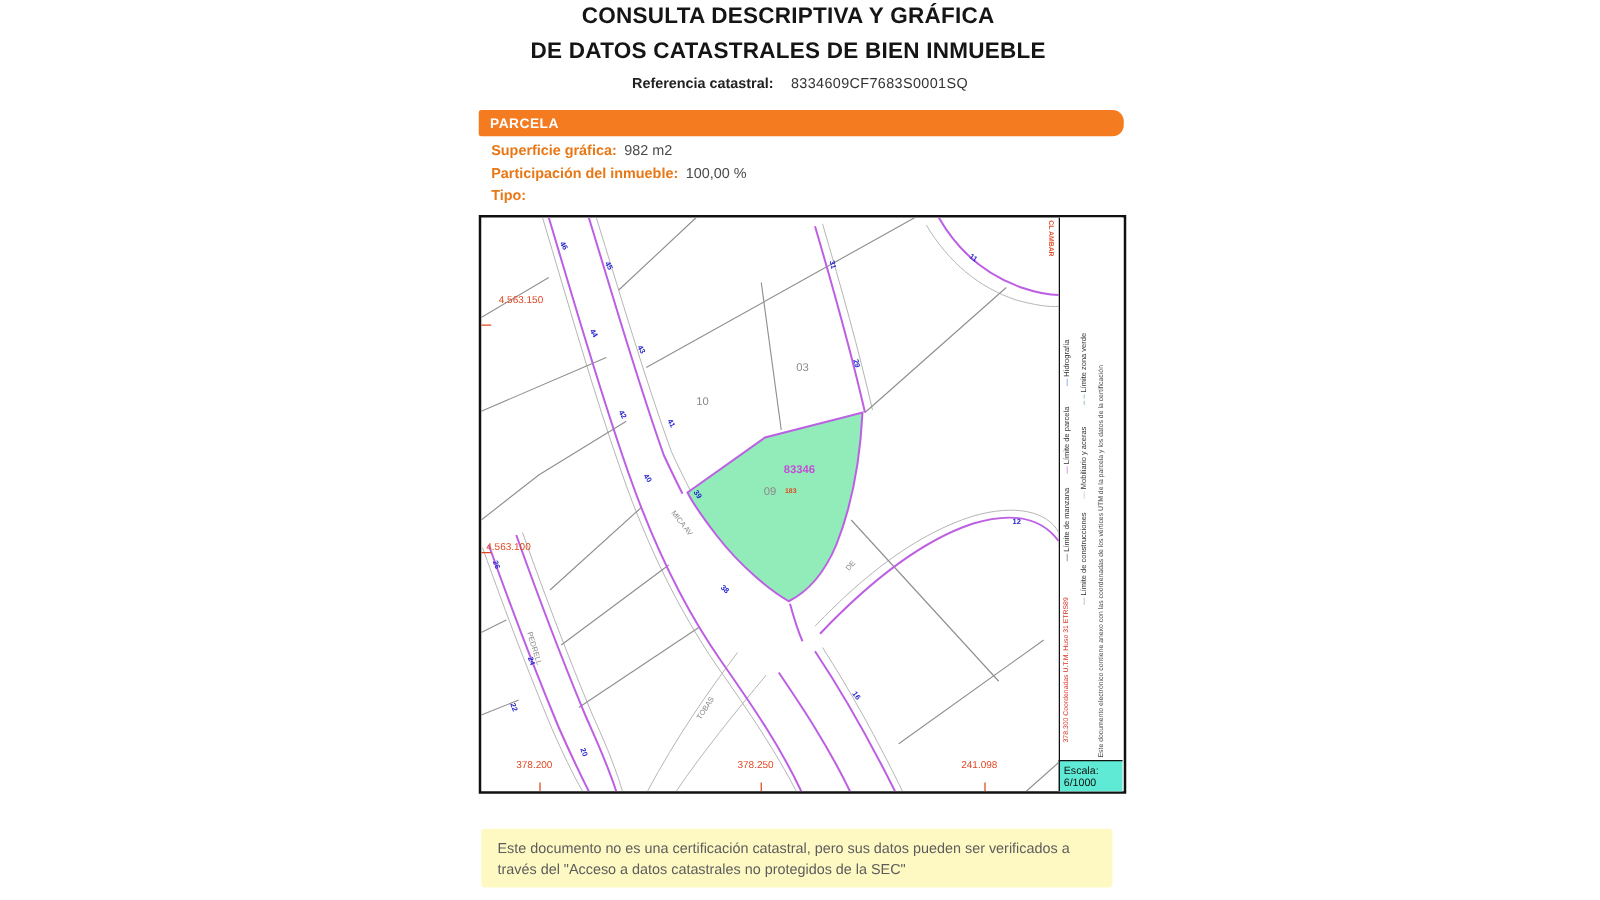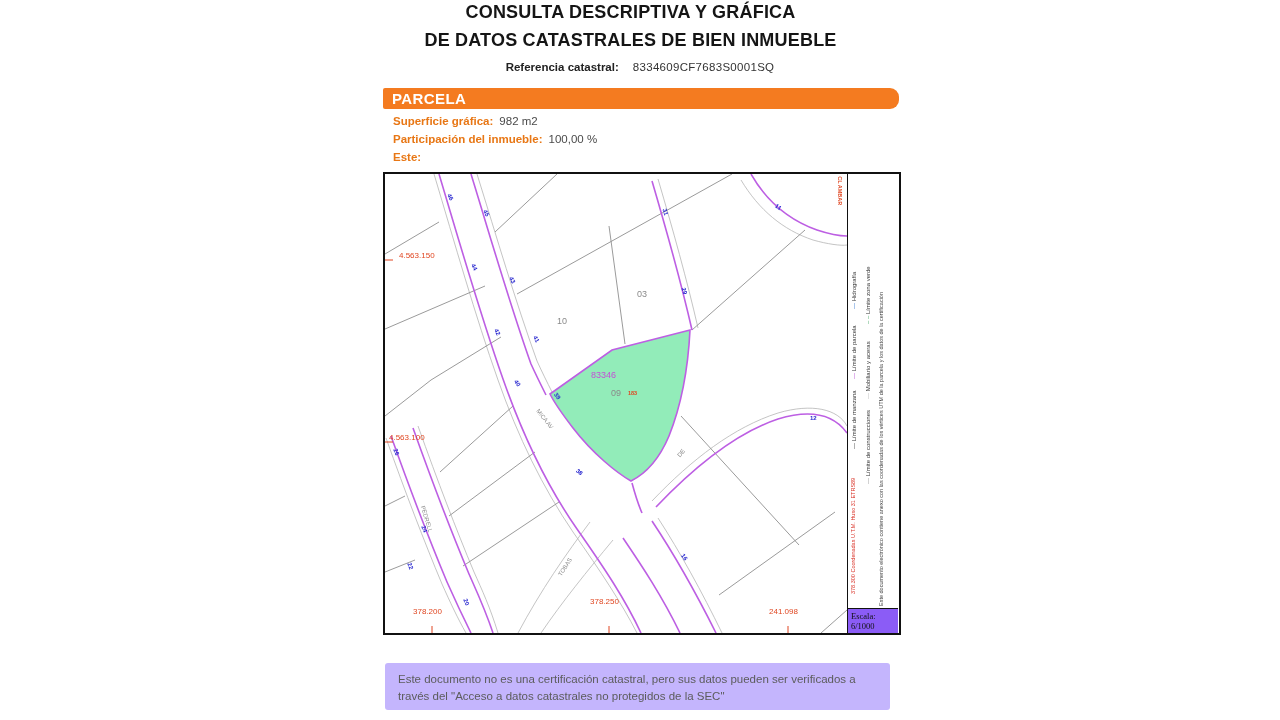--- a/index.html
+++ b/index.html
@@ -11,59 +11,59 @@
   
   .title{width:1261px;text-align:center;font-weight:700;font-size:18px;letter-spacing:.2px;color:#151515;}
   .refline{width:1280px;text-align:center;font-size:11.5px;color:#222;}
   .refline .lab{font-weight:700;margin-right:14px;}
   .refline .val{font-weight:400;color:#333;letter-spacing:.3px;}
   
   .banner{
     left:383px;top:88px;width:516px;height:21px;background:#f47b20;
     border-radius:2px 9px 9px 2px;display:flex;align-items:center;
   }
-  .banner span{color:#fff;font-weight:700;font-size:15px;padding-left:9px;letter-spacing:.4px;}
+  .banner span{color:#fff;font-weight:700;font-size:11px;padding-left:9px;letter-spacing:.4px;}
   
   .info{left:393px;top:112px;font-size:11.5px;line-height:18px;}
   .info .row .flab{color:#e87715;font-weight:700;margin-right:6px;}
   .info .row .fval{color:#4a4a4a;}
   
   .map-box{
     left:383px;top:172px;width:518px;height:463px;border:2px solid #111;
     box-sizing:border-box;background:#fff;
   }
   .map-inner{position:absolute;left:0;top:0;width:514px;height:459px;}
   .map-svg{position:absolute;left:0;top:0;}
   .watermark{
     position:absolute;left:260px;top:190px;transform:translate(-50%,-50%);
     font-size:42px;font-weight:700;color:#7c7c7c;white-space:nowrap;letter-spacing:1px;
     z-index:5;
   }
   #map-labels span{position:absolute;white-space:nowrap;z-index:4;line-height:1;}
   .lb-red{color:#e04722;font-size:8px;}
   .lb-redsm{color:#e04722;font-size:5.5px;font-weight:700;}
   .lb-gray{color:#8a8a8a;font-size:9px;}
-  .lb-magenta{color:#c44fd6;font-size:9px;font-weight:400;}
+  .lb-magenta{color:#c44fd6;font-size:9px;font-weight:700;margin-left:36px;}
   .lb-blue{color:#2726cf;font-size:6px;font-weight:700;}
   .lb-street{color:#8a8a8a;font-size:6px;}
   
   .legend-strip{
     position:absolute;left:462px;top:0;width:51px;height:459px;border-left:1.5px solid #111;
     box-sizing:border-box;background:#fff;z-index:6;
   }
   .legend-strip .lg{position:absolute;transform-origin:0 0;transform:rotate(-90deg);
     white-space:nowrap;font-size:6px;color:#333;line-height:1;}
   .escala{
     position:absolute;left:462px;top:434px;width:51px;height:25px;border-left:1.5px solid #111;
-    border-top:1.5px solid #111;box-sizing:border-box;background:#8b5cf6;z-index:7;
-    font-size:8.5px;color:#111;padding:2px 18px 0 3px;line-height:1.2;font-family:Liberation Serif, serif;
+    border-top:1.5px solid #111;box-sizing:border-box;background:#5eead4;z-index:7;
+    font-size:8.5px;color:#111;padding:2px 18px 0 3px;line-height:1.2;
   }
   
   .footer{
-    left:385px;top:663px;width:505px;height:47px;background:#c4b5fd;border-radius:3px;
+    left:385px;top:663px;width:505px;height:47px;background:#fef9c3;border-radius:3px;
     box-sizing:border-box;padding:8px 13px;font-size:11.5px;color:#5c5c5c;line-height:1.5;
   }
 </style>
 </head>
 <body>
 
 <div class="abs title" style="top:2px;">CONSULTA DESCRIPTIVA Y GRÁFICA</div>
 <div class="abs title" style="top:30px;">DE DATOS CATASTRALES DE BIEN INMUEBLE</div>
 <div class="abs refline" style="top:61px;">
   <span class="lab">Referencia catastral:</span><span class="val">8334609CF7683S0001SQ</span>
@@ -74,21 +74,21 @@
 </div>
 
 <div class="abs info">
   <div class="row">
     <span class="flab">Superficie gráfica:</span><span class="fval">982 m2</span>
   </div>
   <div class="row">
     <span class="flab">Participación del inmueble:</span><span class="fval">100,00 %</span>
   </div>
   <div class="row">
-    <span class="flab">Este:</span><span class="fval"></span>
+    <span class="flab">Tipo:</span><span class="fval"></span>
   </div>
 </div>
 
 <div class="abs map-box">
   <div class="map-inner">
     <svg class="map-svg" width="462" height="459" viewBox="0 0 462 459">
       <g fill="none" stroke="#b5b5b5" stroke-width="0.8">
         <path d="M49,0 C70,70 90,141 113,206 C133,263 158,314 188,358 C216,398 236,428 252,459"></path>
         <path d="M92,0 C112,64 130,126 152,187 C157,198 162,208 167,218"></path>
         <path d="M273,344 C295,378 317,418 337,459"></path>
@@ -133,24 +133,24 @@
       <g stroke="#e04722" stroke-width="1">
         <line x1="0" y1="86" x2="8" y2="86"></line>
         <line x1="0" y1="268" x2="8" y2="268"></line>
         <line x1="47" y1="452" x2="47" y2="459"></line>
         <line x1="224" y1="452" x2="224" y2="459"></line>
         <line x1="403" y1="452" x2="403" y2="459"></line>
       </g>
     </svg>
 
     <div id="map-labels">
-        <span class="lb-red" style="left: 14px; top: 78px;">4.563.150</span>
+        <span class="lb-red" style="left: 14px; top: 62px;">4.563.150</span>
         <span class="lb-red" style="left: 4px; top: 260px;">4.563.100</span>
         <span class="lb-red" style="left: 28px; top: 434px;">378.200</span>
-        <span class="lb-red" style="left: 205px; top: 424px;">378.250</span>
+        <span class="lb-red" style="left: 205px; top: 434px;">378.250</span>
         <span class="lb-red" style="left: 384px; top: 434px;">241.098</span>
         <span class="lb-gray" style="left: 172px; top: 143px;">10</span>
         <span class="lb-gray" style="left: 252px; top: 116px;">03</span>
         <span class="lb-magenta" style="left: 206px; top: 197px;">83346</span>
         <span class="lb-gray" style="left: 226px; top: 215px;">09</span>
         <span class="lb-redsm" style="left: 243px; top: 217px;">183</span>
         <span class="lb-street" style="left: 148px; top: 242px; transform: rotate(52deg);">MICA AV</span>
         <span class="lb-street" style="left: 170px; top: 390px; transform: rotate(-57deg);">TOBAS</span>
         <span class="lb-street" style="left: 28px; top: 342px; transform: rotate(73deg);">PEDRELL</span>
         <span class="lb-street" style="left: 292px; top: 276px; transform: rotate(-50deg);">DE</span>

